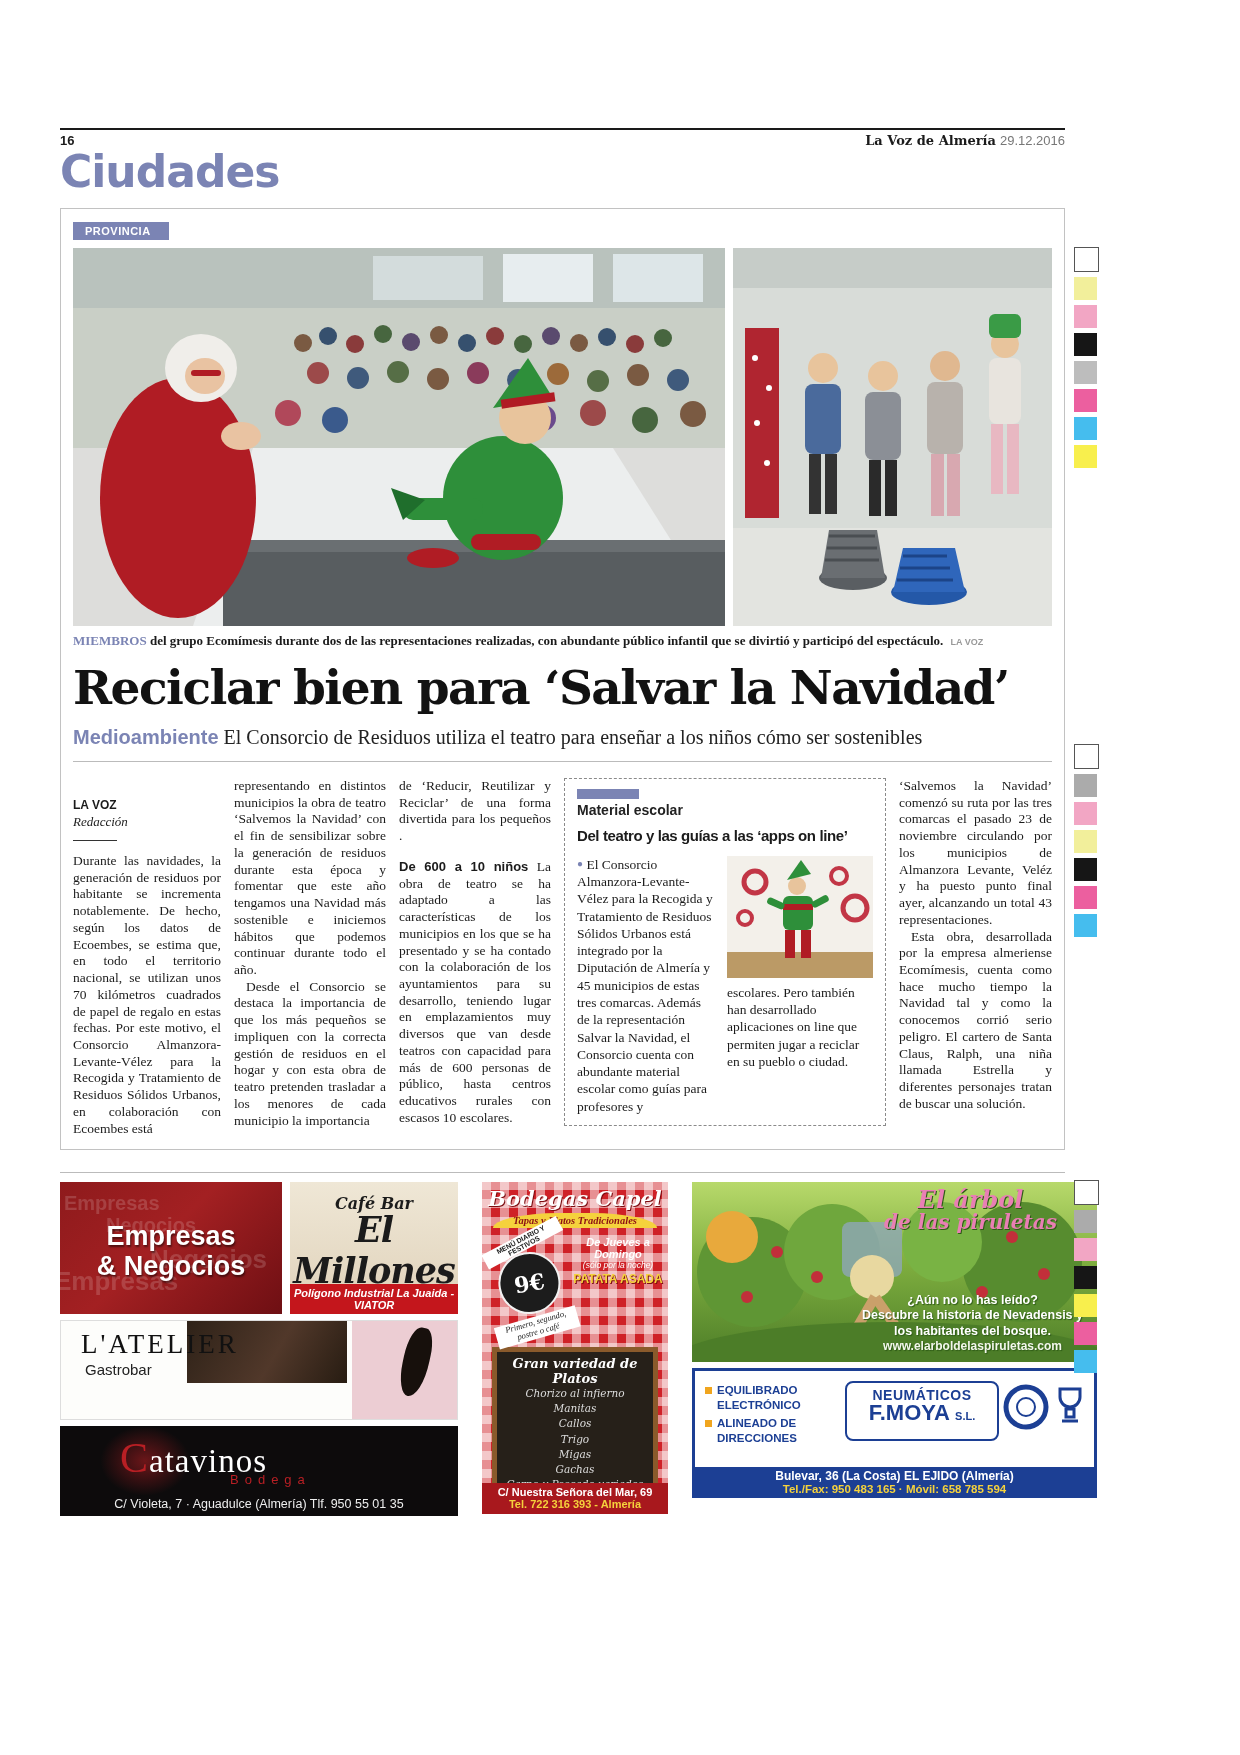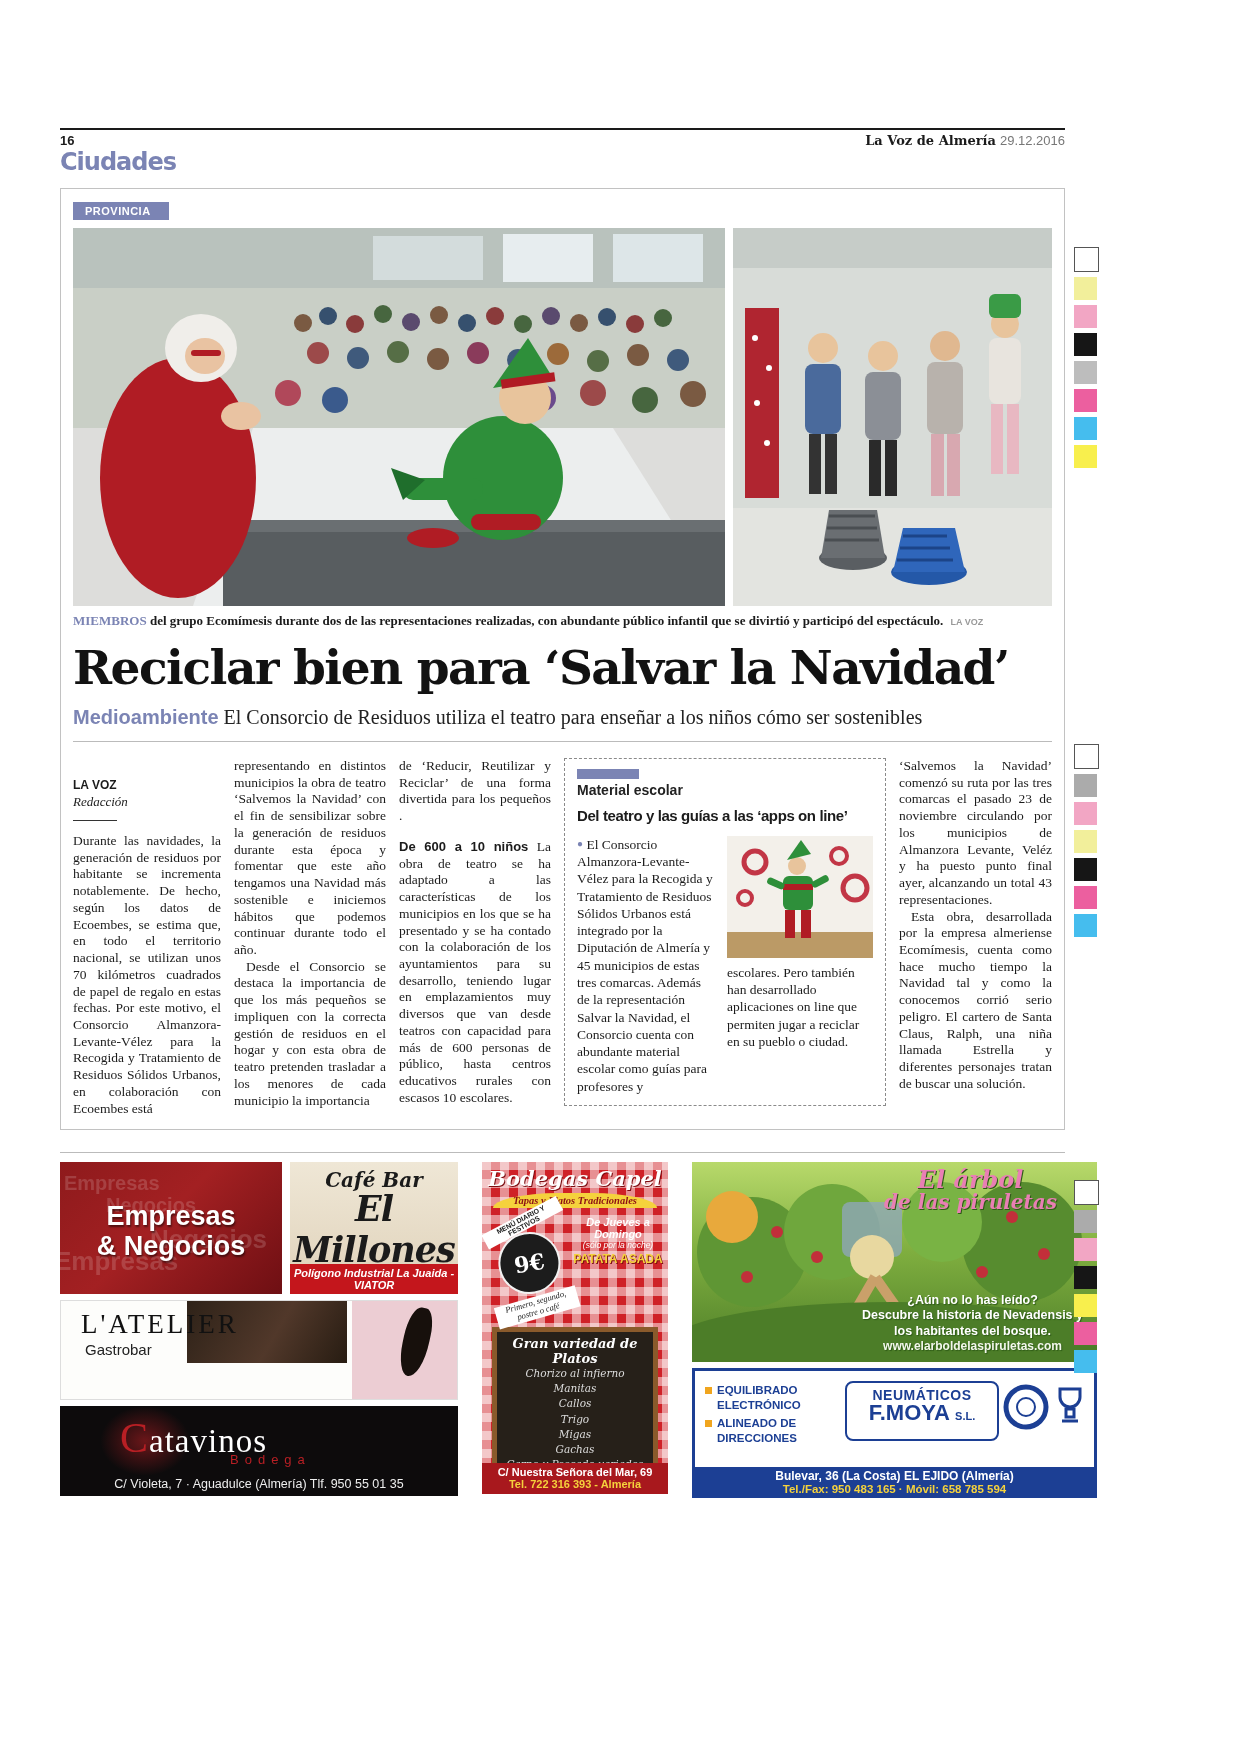--- a/index.html
+++ b/index.html
@@ -6,21 +6,21 @@
   .page{position:relative;width:1240px;height:1755px;background:#ffffff;overflow:hidden;
         font-family:"Liberation Serif",serif;color:#1b1b1b;}
   .content{position:absolute;left:60px;top:128px;width:1005px;}
 
   
   .hdr{border-top:2px solid #1a1a1a;padding-top:3px;display:flex;justify-content:space-between;
        font-family:"Liberation Sans",sans-serif;font-size:13px;}
   .hdr .pgnum{font-weight:bold;}
   .hdr .brand{font-weight:bold;font-family:"DejaVu Serif",serif;font-size:13px;}
   .hdr .date{font-weight:normal;color:#777;margin-left:4px;font-family:"Liberation Sans",sans-serif;}
-  .section-title{font-family:"DejaVu Sans",sans-serif;font-weight:bold;font-size:24px;
+  .section-title{font-family:"DejaVu Sans",sans-serif;font-weight:bold;font-size:44px;
        color:#7b84b4;letter-spacing:-1px;margin-top:2px;line-height:1;}
 
   
   .article-box{margin-top:14px;border:1px solid #c2c2c2;padding:12px;position:relative;}
   .kicker{display:inline-block;background:#7b84b4;color:#fff;font-family:"Liberation Sans",sans-serif;
        font-weight:bold;font-size:11px;letter-spacing:.5px;padding:3px 18px 3px 12px;margin-bottom:8px;}
 
   .photos{display:flex;gap:8px;}
   .photo{overflow:hidden;background:#cfd3cd;}
   .photo svg{display:block;}
@@ -64,21 +64,21 @@
 
   .ad-row1{display:flex;gap:8px;height:132px;}
   .ad-empresas{width:222px;height:132px;background:linear-gradient(135deg,#8e1a1c 0%,#a32022 45%,#6e0f13 100%);
       color:#fff;font-family:"Liberation Sans",sans-serif;}
   .emp-main{position:absolute;left:0;right:0;top:40px;text-align:center;font-weight:bold;
       font-size:27px;line-height:1.1;text-shadow:1px 2px 2px rgba(0,0,0,.5);}
   .emp-wm{position:absolute;color:rgba(255,255,255,.16);font-weight:bold;font-size:20px;}
 
   .ad-millones{flex:1;height:132px;background:linear-gradient(180deg,#efe7d6 0%,#e4d8c2 70%,#d9cbb3 100%);
       text-align:center;}
-  .mi-top{font-style:italic;font-weight:bold;font-size:20px;margin-top:6px;font-family:"DejaVu Serif",serif;text-align:center;}
+  .mi-top{font-style:italic;font-weight:bold;font-size:16px;margin-top:12px;font-family:"DejaVu Serif",serif;text-align:center;}
   .mi-name{font-style:italic;font-weight:bold;font-size:35px;margin-top:-4px;font-family:"DejaVu Serif",serif;letter-spacing:-1px;}
   .mi-sub{font-style:italic;font-weight:bold;color:#c4161c;font-size:13px;line-height:1.2;font-family:"DejaVu Serif",serif;}
   .mi-band{position:absolute;left:0;right:0;bottom:0;background:#c4161c;color:#fff;font-style:italic;
       font-weight:bold;font-size:11px;font-family:"Liberation Sans",sans-serif;padding:3px 0;}
 
   .ad-atelier{height:98px;background:#fdfdfb;border:1px solid #ddd;font-family:"Liberation Sans",sans-serif;}
   .at-name{position:absolute;left:20px;top:8px;font-family:"Liberation Serif",serif;font-size:27px;
       letter-spacing:3px;color:#111;}
   .at-type{position:absolute;left:24px;top:40px;font-size:15px;color:#222;}
   .at-lines{position:absolute;left:12px;bottom:6px;font-size:10.5px;font-weight:bold;color:#333;line-height:1.35;}
@@ -121,21 +121,21 @@
       text-align:center;padding:4px 2px;font-family:"DejaVu Serif",serif;font-style:italic;}
   .cp-board-title{font-size:13px;font-weight:bold;color:#ffffff;}
   .cp-item{font-size:10.5px;color:#ddd;line-height:1.45;}
   .cp-ribbon{margin:6px auto 0 auto;width:80%;background:#f6f2e8;color:#333;text-align:center;
       font-style:italic;font-size:9px;line-height:1.2;padding:2px 0;}
   .cp-footer{position:absolute;left:0;right:0;bottom:0;background:#a8181d;text-align:center;
       font-family:"Liberation Sans",sans-serif;padding:3px 0 4px 0;}
   .cp-addr{font-weight:bold;font-size:11px;color:#fff;}
   .cp-tel{font-weight:bold;font-size:11px;color:#f5d23c;}
 
-  .ad-arbol{height:200px;background:linear-gradient(180deg,#b8d96b 0%,#7fae3f 45%,#4c7d28 100%);padding-left:24px;}
+  .ad-arbol{height:180px;background:linear-gradient(180deg,#b8d96b 0%,#7fae3f 45%,#4c7d28 100%);padding-left:24px;}
   .ar-title{position:absolute;right:40px;top:6px;text-align:center;font-family:"DejaVu Serif",serif;
       font-style:italic;font-weight:bold;color:#e97fb4;text-shadow:1px 1px 0 #2e5b16;line-height:1;}
   .ar-t1{font-size:24px;}.ar-t2{font-size:20px;}
   .ar-text{position:absolute;right:14px;bottom:8px;text-align:center;font-family:"Liberation Sans",sans-serif;
       font-weight:bold;color:#fff;text-shadow:1px 1px 1px #2e5b16;font-size:12.5px;line-height:1.25;}
   .ar-url{font-size:12px;color:#f3f7ec;}
 
   .ad-moya{height:124px;background:#fff;border:3px solid #1c3f94;font-family:"Liberation Sans",sans-serif;}
   .my-bullets{position:absolute;left:10px;top:12px;color:#1c3f94;font-weight:bold;font-size:11.5px;line-height:1.3;}
   .my-sq{display:inline-block;width:7px;height:7px;background:#f0a51e;margin-right:5px;}

